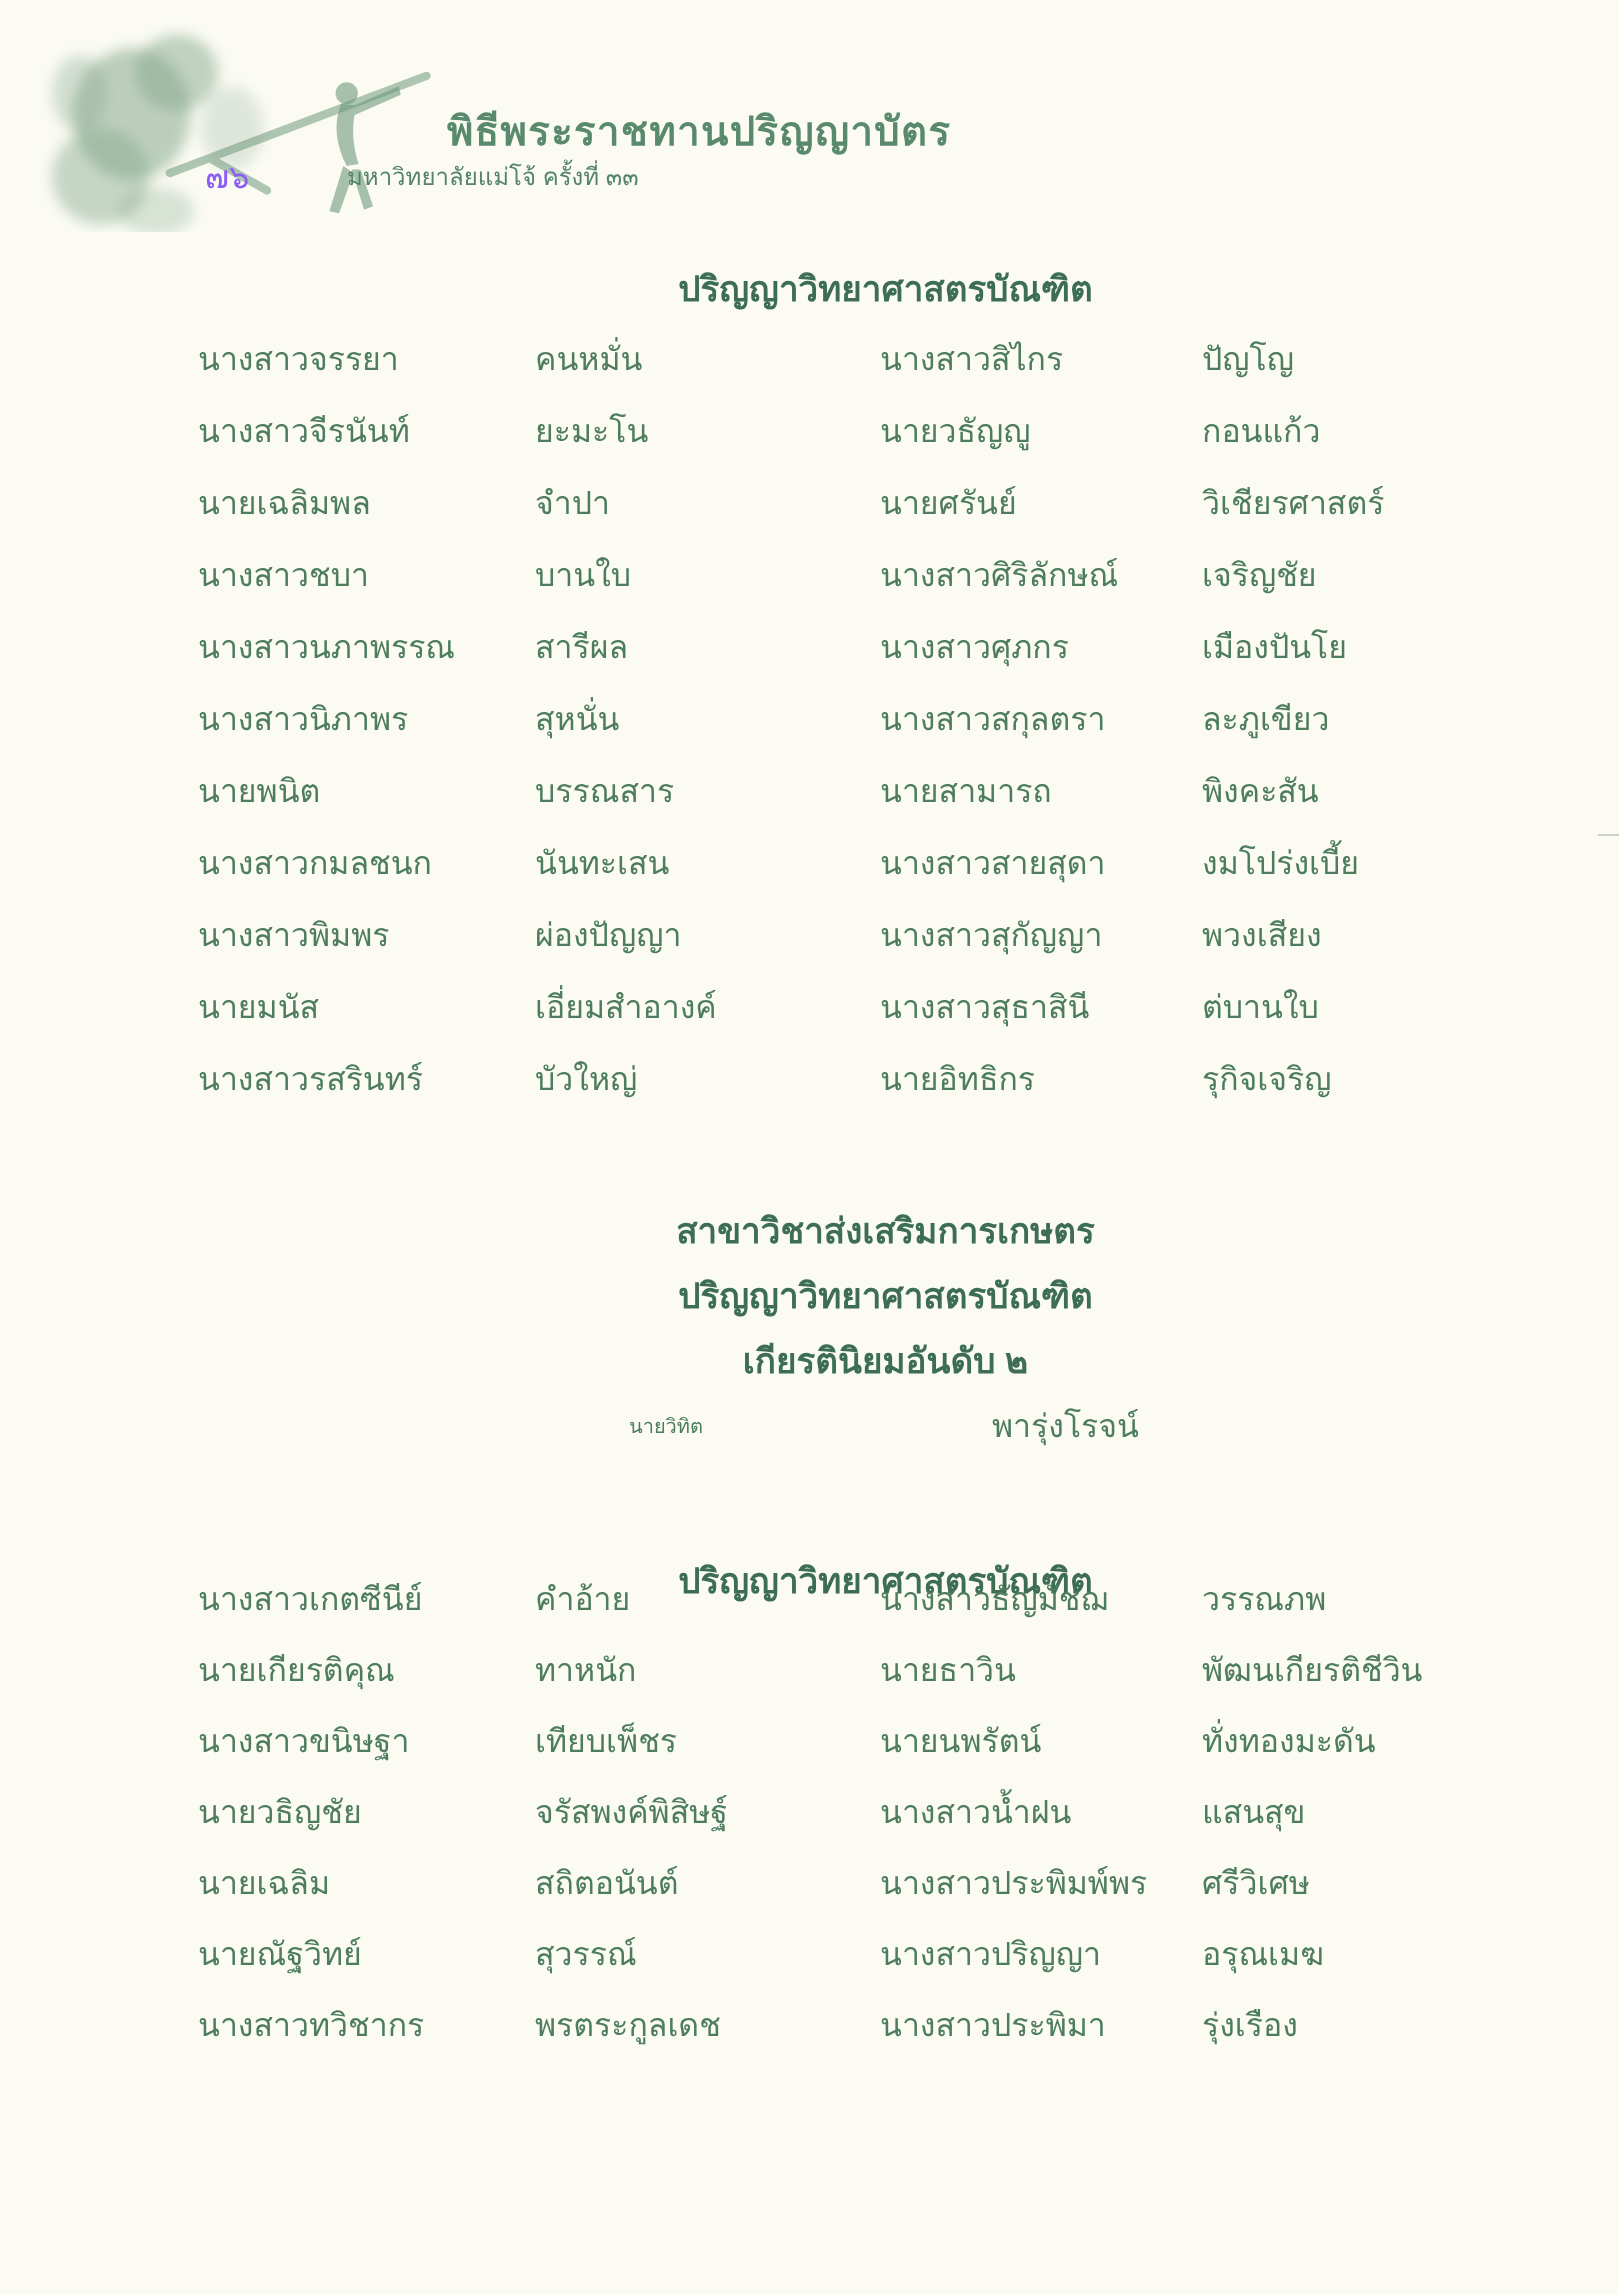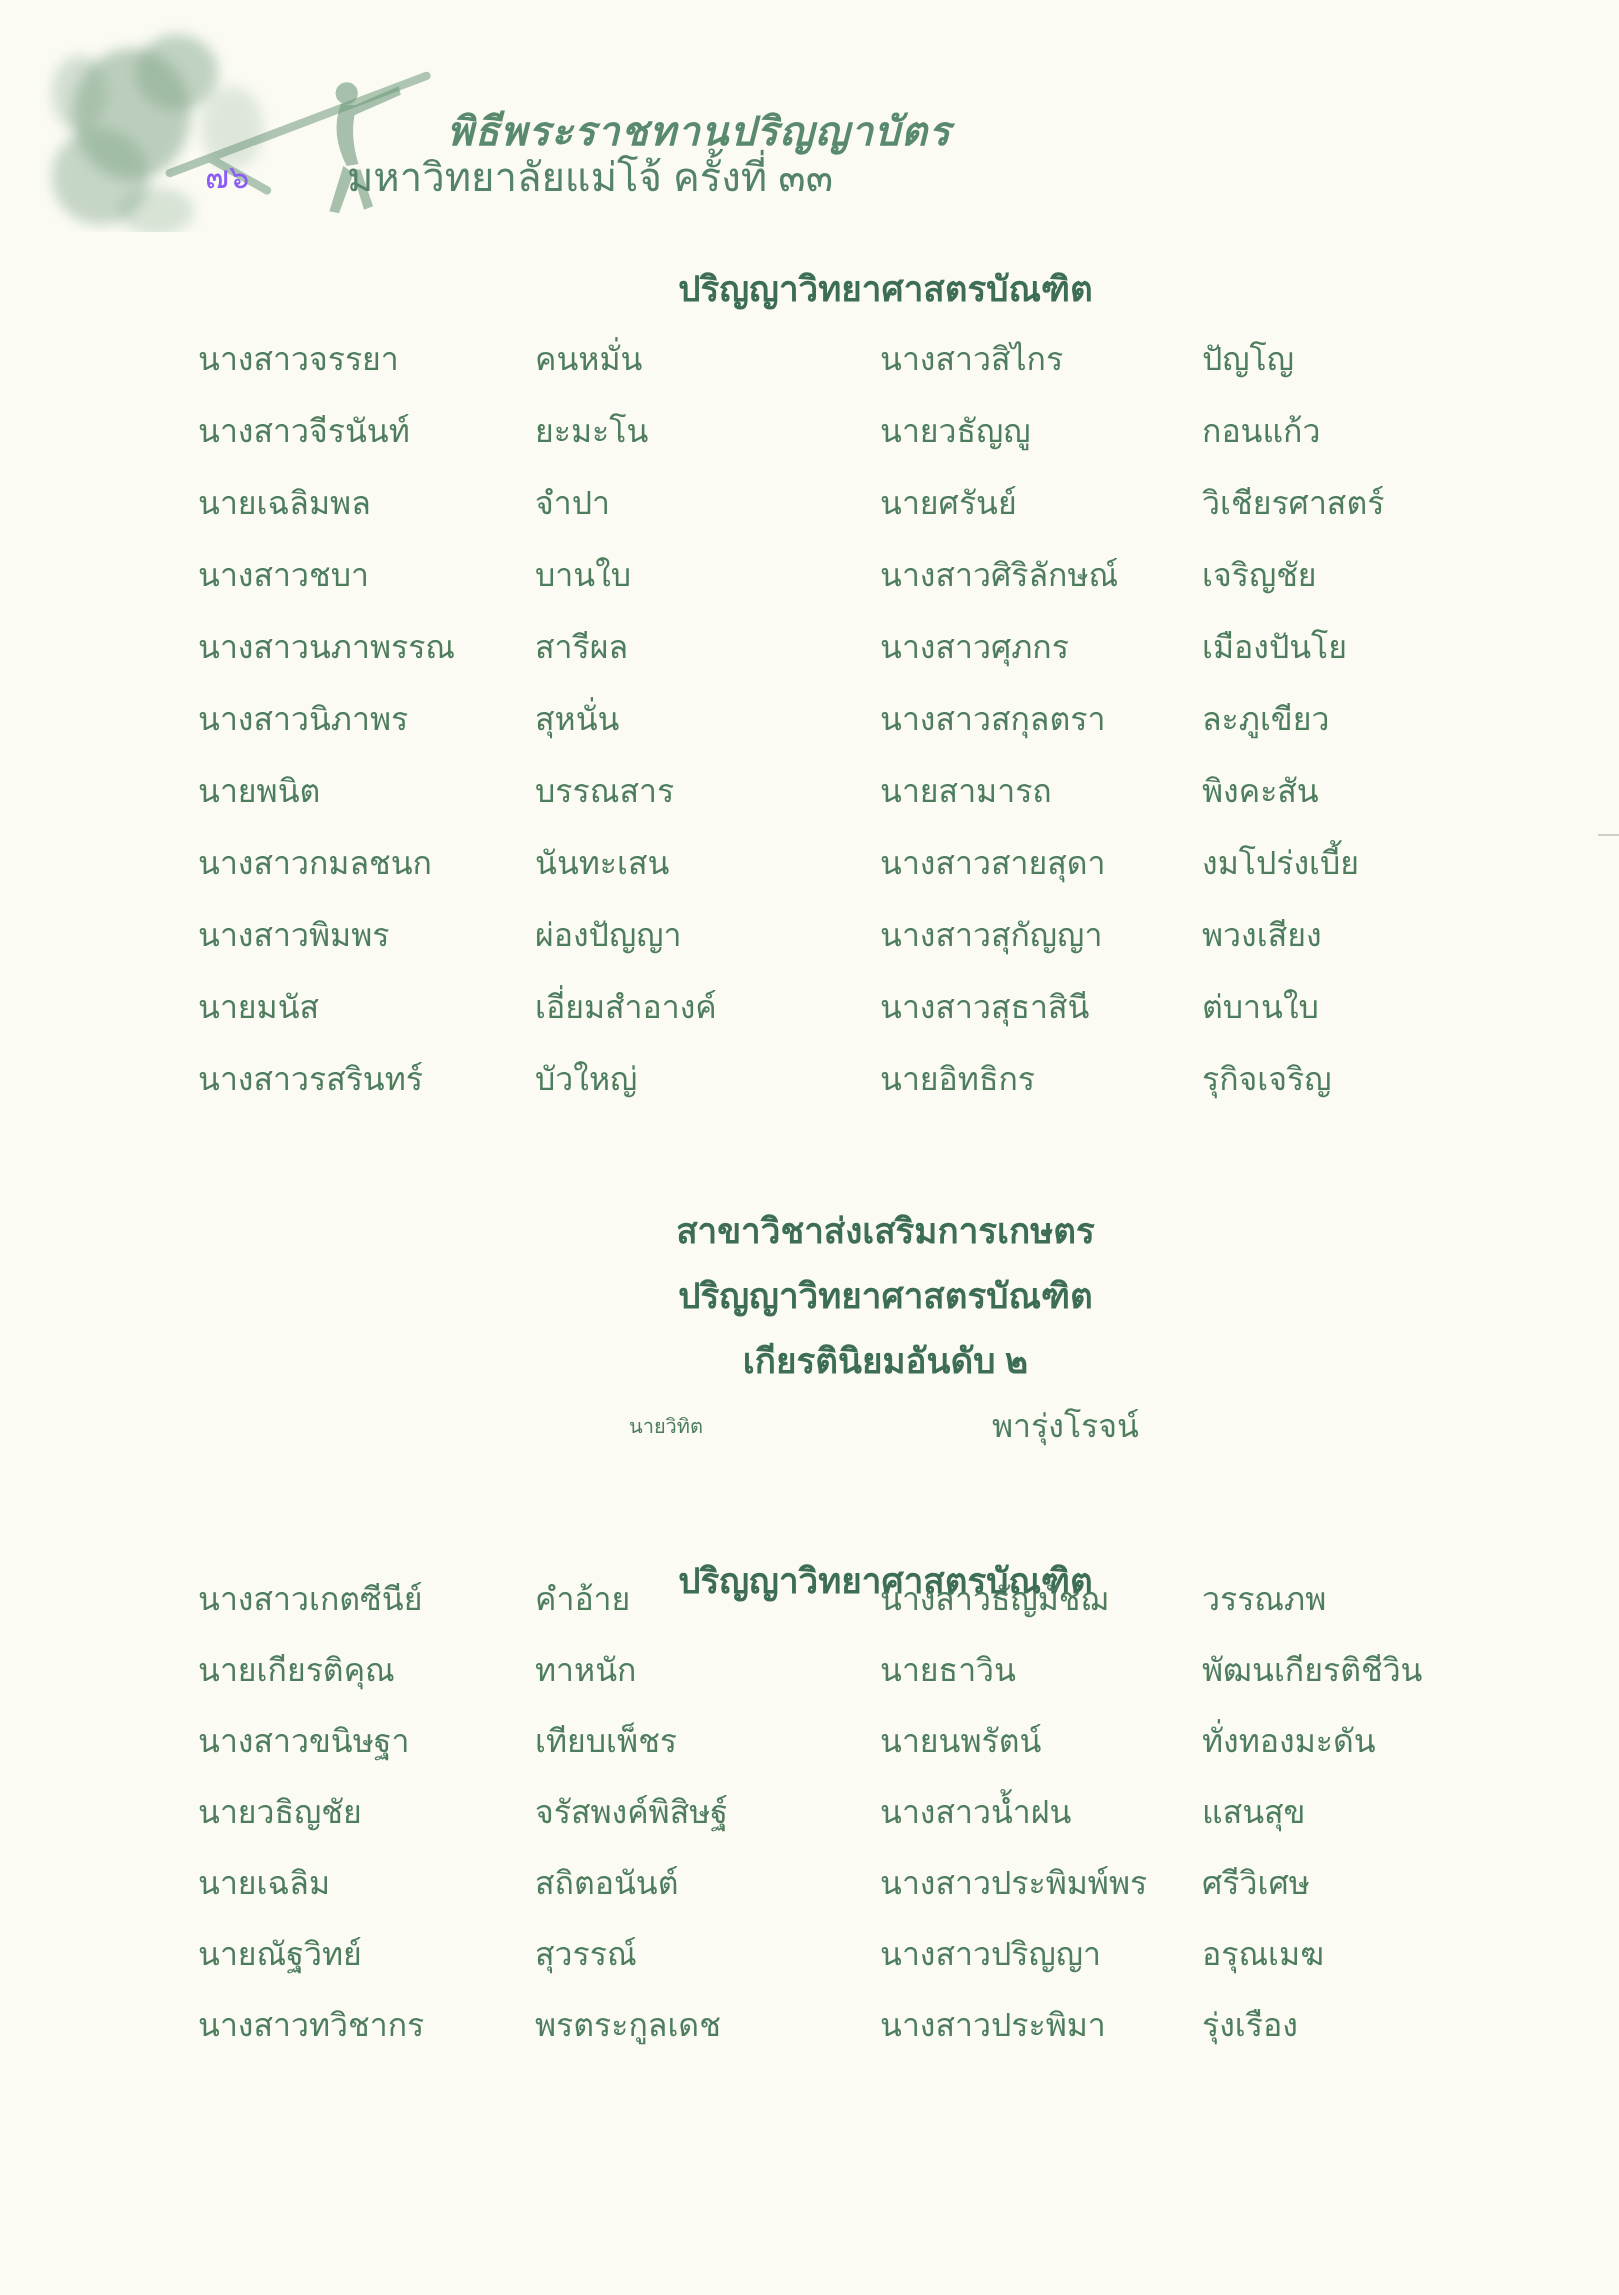--- a/index.html
+++ b/index.html
@@ -7,26 +7,26 @@
     position:relative;
     width:1619px;height:2295px;
     background:#fbfbf4;
     font-family:"Liberation Sans", sans-serif;
     overflow:hidden;
   }
   
   .wm{position:absolute;left:38px;top:10.4px;}
   .script-title{
     position:absolute;left:447px;top:104px;height:55px;line-height:55px;
-    font-size:40px;font-style:italic;font-weight:600;letter-spacing:1.4px;
+    font-size:40px;font-weight:600;letter-spacing:1.4px;
     color:#5a8a6d;white-space:nowrap;
   }
   .subtitle{
     position:absolute;left:347px;top:155px;height:44px;line-height:44px;
-    font-size:40px;color:#54836a;white-space:nowrap;
+    font-size:24px;color:#54836a;white-space:nowrap;
   }
   .page-number{
     position:absolute;left:205px;top:155px;height:44px;line-height:44px;
     font-size:32px;color:#8b5cf6;
   }
   
   .centered{
     position:absolute;left:76px;width:1619px;text-align:center;
     height:69px;line-height:69px;white-space:nowrap;
   }

